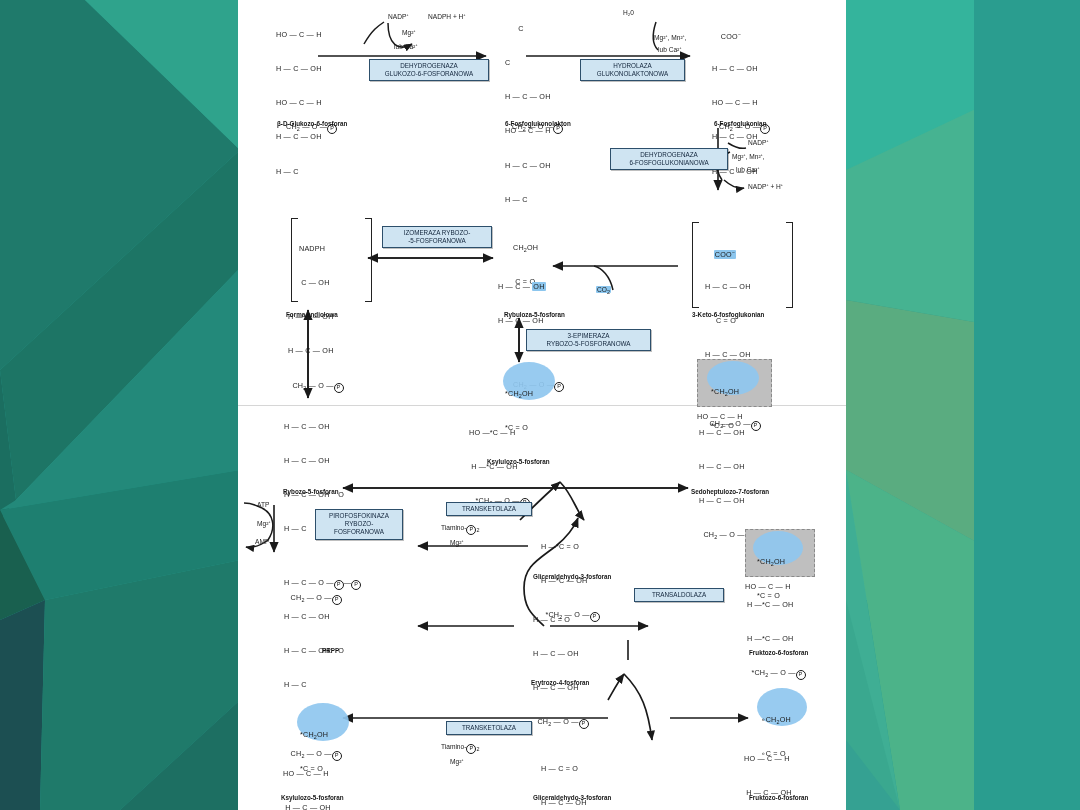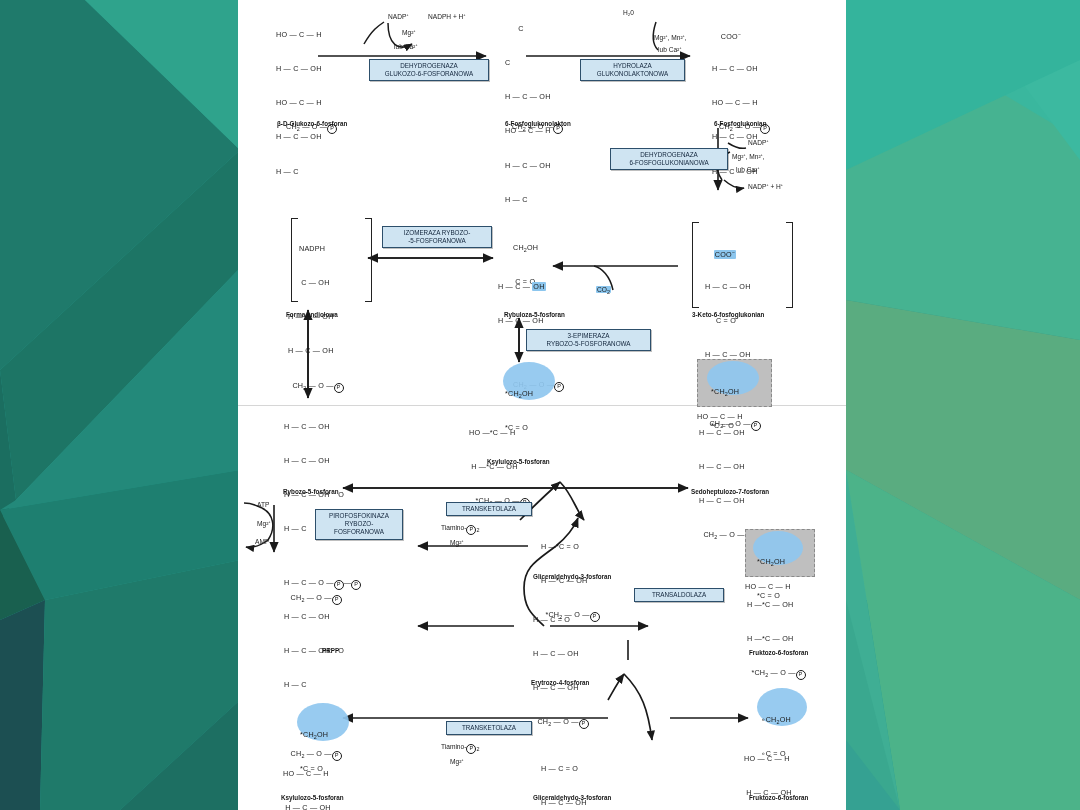--- a/index.html
+++ b/index.html
@@ -1,18 +1,18 @@
 <!DOCTYPE html>
 <html><head>
 <meta charset="utf-8">
 <style>
   html,body{margin:0;padding:0;}
   body{width:1080px;height:810px;overflow:hidden;position:relative;
        font-family:"Liberation Sans",sans-serif;background:#2a9d8f;}
-  #slide{position:absolute;inset:0;width:1080px;height:810px;overflow:hidden;}
+  #slide{position:absolute;inset:0;width:974px;height:810px;overflow:hidden;}
   #bg{position:absolute;inset:0;width:1080px;height:810px;}
   
   #sheet{position:absolute;left:238px;top:0;width:608px;height:810px;background:#ffffff;}
   #seam{position:absolute;left:238px;top:405px;width:608px;height:1px;background:#d6d6d6;}
   
   .mol{position:absolute;color:#1a1a1a;font-family:"Liberation Sans",sans-serif;
        font-size:7.2px;line-height:11.4px;white-space:pre;letter-spacing:.2px;}
   .mol .r{display:block;height:11.4px;}
   .cap{position:absolute;font-size:6.3px;font-weight:bold;color:#151515;white-space:nowrap;}
   .cof{position:absolute;font-size:6.6px;color:#1a1a1a;white-space:nowrap;}

